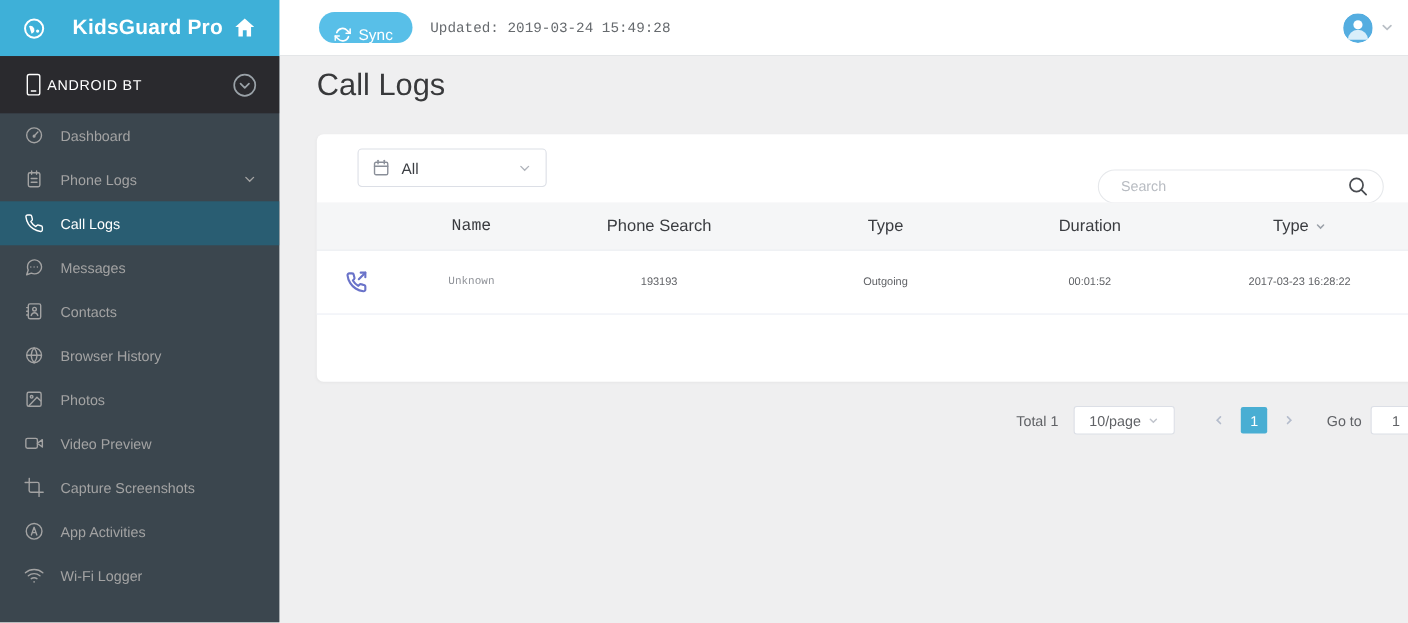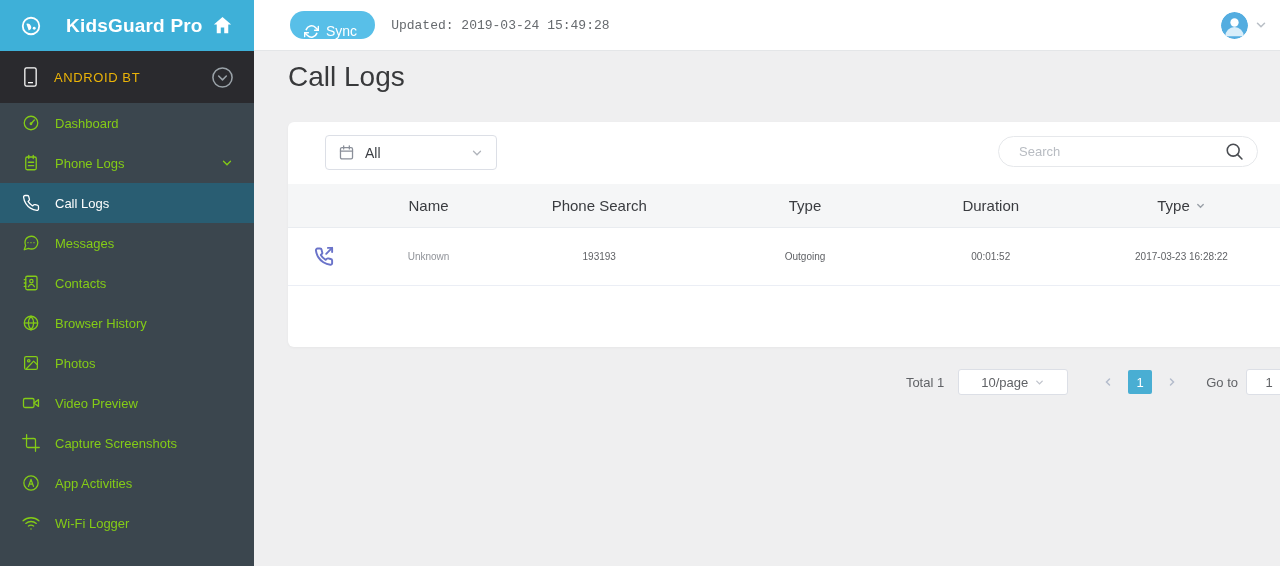--- a/index.html
+++ b/index.html
@@ -33,26 +33,26 @@
 
   
   .sidebar{
     position:absolute; left:0; top:51px; width:254px; height:515px;
     background:#3b464e; overflow:hidden; z-index:3;
   }
   .device-row{
     height:52px; background:#2a2a2e; display:flex; align-items:center;
     padding:0 20px 0 22px; cursor:pointer;
   }
-  .device-name{ color:#eab308; font-size:13px; letter-spacing:.6px; margin-left:15px; }
+  .device-name{ color:#ffffff; font-size:13px; letter-spacing:.6px; margin-left:4px; }
   .device-caret{ margin-left:auto; display:flex; }
   .menu{ }
   .menu-item{
     height:40px; display:flex; align-items:center; padding-left:22px;
-    color:#84cc16; font-size:13px; cursor:pointer;
+    color:#a3a3a3; font-size:13px; cursor:pointer;
   }
   .menu-item .mi-icon{ width:18px; height:18px; margin-right:15px; flex:none; }
   .menu-item.active{ background:#295d72; color:#fff; }
   .mi-caret{ margin-left:auto; margin-right:20px; display:flex; }
 
   
   .main{ position:absolute; left:254px; top:51px; right:0; bottom:0; background:#efeff0; overflow:hidden; }
   .page-title{ position:absolute; left:34px; top:8px; font-size:28px; color:#38393b; font-weight:400; line-height:36px; }
 
   .card{
@@ -60,52 +60,52 @@
     background:#fff; border-radius:6px; box-shadow:0 1px 3px rgba(0,0,0,.04);
   }
   .filter-select{
     position:absolute; left:37px; top:13px; width:172px; height:35px;
     border:1px solid #dcdfe6; border-radius:4px; background:#fff;
     display:flex; align-items:center; padding:0 12px; cursor:pointer;
   }
   .filter-value{ font-size:14px; color:#3c3f44; margin-left:10px; }
   .filter-caret{ margin-left:auto; display:flex; }
   .search-box{
-    position:absolute; right:34px; top:14px; width:260px; height:31px;
+    position:absolute; right:34px; top:32px; width:260px; height:31px;
     border:1px solid #e6e8eb; border-radius:16px; background:#fff;
     display:flex; align-items:center; padding:0 12px 0 20px;
   }
   .search-input{
     flex:1; border:none; outline:none; font-size:13px; color:#555;
     font-family:"Liberation Sans", sans-serif; background:transparent;
   }
   .search-input::placeholder{ color:#b8bcc2; }
   .search-icon-btn{ cursor:pointer; display:flex; }
 
   .table{ position:absolute; left:0; right:0; top:62px; }
   .thead{
     height:44px; background:#f5f6f7; display:flex; align-items:center;
     border-bottom:1px solid #e9ecf0;
   }
   .th{ font-size:15px; color:#3a3c40; text-align:center; display:flex; align-items:center; justify-content:center; gap:5px; }
   .trow{ height:58px; display:flex; align-items:center; background:#fff; border-bottom:1px solid #ebeef5; }
   .td{ font-size:10px; color:#606266; text-align:center; display:flex; align-items:center; justify-content:center; }
-  .col-icon{ width:7%; } .col-name{ width:14%; } .col-phone{ width:20%; }
+  .col-icon{ width:7%; } .col-name{ width:14%;font-family:Liberation Mono, monospace; } .col-phone{ width:20%; }
   .col-type{ width:21%; } .col-dur{ width:16%; } .col-date{ width:22%; }
   .td.col-name{ color:#909399; }
   .sort-caret{ display:flex; cursor:pointer; }
 
   
   .pagination{
     position:absolute; top:317px; right:-12px; height:28px;
     display:flex; align-items:center; font-size:13px; color:#606266;
   }
   .pg-total{ margin-right:14px; }
   .pg-select{
-    width:110px; height:26px; border:1px solid #dcdfe6; border-radius:3px; background:#fff;
+    width:92px; height:26px; border:1px solid #dcdfe6; border-radius:3px; background:#fff;
     display:flex; align-items:center; justify-content:center; gap:6px;
     color:#606266; cursor:pointer; margin-right:28px;
   }
   .pg-arrow{ color:#b4bccc; cursor:pointer; padding:0 6px; font-size:13px; display:flex; }
   .pg-page{
     width:24px; height:24px; margin:0 8px; border-radius:2px; background:#49aed3;
     color:#fff; font-size:13px; display:flex; align-items:center; justify-content:center; cursor:pointer;
   }
   .pg-goto-label{ margin-left:22px; margin-right:8px; }
   .pg-goto-input{

